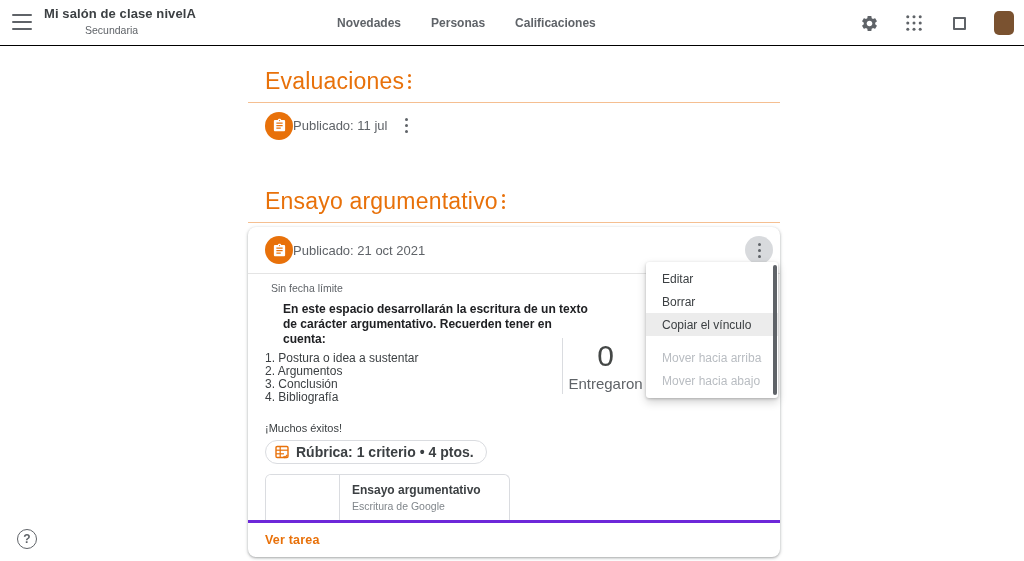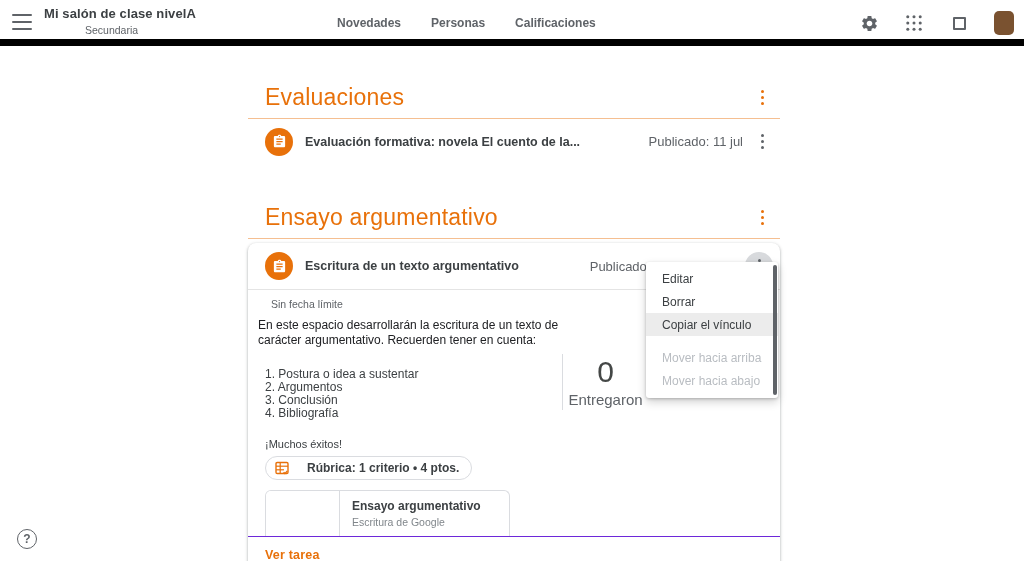--- a/index.html
+++ b/index.html
@@ -2,21 +2,21 @@
 <html><head>
 <meta charset="utf-8">
 <style>
   * { margin:0; padding:0; box-sizing:border-box; }
   html,body { background:#fff; }
   body { font-family:"Liberation Sans", sans-serif; color:#3c4043; }
   #page { position:relative; width:1024px; height:561px; background:#fff; overflow:hidden; }
 
   
   .header { position:absolute; top:0; left:0; width:1024px; height:46px; background:#fff;
-            border-bottom:7px solid #000000; z-index:30; }
+            border-bottom:1px solid #000000; z-index:30; }
   .hamburger { position:absolute; left:12px; top:14px; width:20px; height:16px; cursor:pointer;
                display:flex; flex-direction:column; justify-content:space-between; }
   .hamburger span { display:block; height:2px; background:#5f6368; border-radius:1px; }
   .course-block { position:absolute; left:44px; top:6px; }
   .course-title { font-size:13px; font-weight:700; color:#3c4043; letter-spacing:.1px; }
   .course-sub { font-size:10.5px; color:#5f6368; margin-top:3px;margin-left:41px; }
 
   .tabs { position:absolute; left:322px; top:0; height:46px; display:flex; }
   .tab { position:relative; height:46px; display:flex; align-items:center; padding:12px 15px;
          font-size:12px; font-weight:700; color:#5f6368; cursor:pointer; }
@@ -33,22 +33,22 @@
               radial-gradient(circle at 40% 60%, #b4690e 0 40%, transparent 41%),
               linear-gradient(160deg, #6b4a33 0%, #c87а2e 55%, #8a5a22 100%);
             background-color:#7a5230; }
 
   
   .content { position:absolute; left:248px; top:0; width:532px; height:561px; }
 
   .section { position:absolute; left:0; right:0; }
   .sec-eval { top:60px; }
   .sec-ensayo { top:180px; }
-  .sec-head { height:42px; display:flex; align-items:center; justify-content:space-between;
-              padding:0 12px 0 17px;margin-top:16px; }
+  .sec-head { height:42px; display:flex; align-items:center; justify-content:flex-start;
+              padding:0 12px 0 17px; }
   .sec-title { font-size:23px; font-weight:400; color:#e8710a; letter-spacing:.2px; }
   .sec-divider { height:0; border-bottom:1px solid rgba(232,113,10,.45); }
 
   .kebab { display:flex; flex-direction:column; align-items:center; gap:3px; padding:4px; cursor:pointer; }
   .kebab i { width:3px; height:3px; border-radius:50%; background:#5f6368; }
   .kebab.orange i { background:#e8710a; }
 
   
   .item-row { height:45px; display:flex; align-items:center; padding:0 12px 0 17px; cursor:pointer; }
   .task-circle { width:28px; height:28px; border-radius:50%; background:#e8710a; flex:none;
@@ -61,45 +61,45 @@
   .card { position:relative; margin-top:4px; height:330px; background:#fff; border-radius:8px;
           box-shadow:0 1px 2px rgba(60,64,67,.3), 0 1px 3px 1px rgba(60,64,67,.15); }
   .card-head { height:46px; display:flex; align-items:center; padding:0 44px 0 17px; cursor:pointer; }
   .card-head .item-title { font-weight:700; }
   .card-kebab-btn { position:absolute; right:7px; top:9px; width:28px; height:28px; border-radius:50%;
                     background:#d8dadd; display:flex; align-items:center; justify-content:center; cursor:pointer; }
   .card-head-divider { border-bottom:1px solid #e4e4e4; }
 
   .card-body { position:relative; height:246px; }
   .due { position:absolute; left:23px; top:8px; font-size:10.5px; color:#5f6368; }
-  .desc { position:absolute; left:10px; top:28px; width:306px; font-size:12px; font-weight:400;
+  .desc { position:absolute; left:35px; top:28px; width:306px; font-size:12px; font-weight:700;
           color:#202124; line-height:15px; }
   .desc-list { position:absolute; left:17px; top:78px; font-size:12px; line-height:13px; color:#3c4043; }
   .closing { position:absolute; left:17px; top:148px; font-size:11px; color:#3c4043;text-align:right; }
 
-  .rubric-chip { position:absolute; left:17px; top:166px; display:inline-flex; align-items:center; gap:18px;
+  .rubric-chip { position:absolute; left:17px; top:166px; display:inline-flex; align-items:center; gap:7px;
                  height:24px; padding:0 12px 0 9px; border:1px solid #dadce0; border-radius:13px;
-                 font-size:12px; font-weight:700; color:#3c4043; cursor:pointer; background:#fff; }
+                 font-size:14px; font-weight:700; color:#3c4043; cursor:pointer; background:#fff; }
 
   .attachment { position:absolute; left:17px; top:200px; width:245px; height:46px;
                 border:1px solid #dadce0; border-radius:6px 6px 0 0; border-bottom:none;
                 display:flex; cursor:pointer; background:#fff; overflow:hidden; }
   .attach-thumb { width:74px; border-right:1px solid #dadce0; background:#fff; flex:none; }
   .attach-meta { padding:8px 0 0 12px; }
   .attach-title { font-size:12px; font-weight:700; color:#3c4043; }
   .attach-sub { font-size:10.5px; color:#80868b; margin-top:3px; }
 
   .stats { position:absolute; left:314px; top:64px; width:86px; height:56px;
            border-left:1px solid #dadce0; display:flex; flex-direction:column;
            align-items:center; justify-content:center; cursor:pointer; }
   .stat-count { font-size:30px; font-weight:400; color:#444746; line-height:30px; }
   .stat-label { font-size:15px; color:#5f6368; margin-top:4px; }
 
   .card-footer { position:absolute; left:0; right:0; bottom:0; height:37px;
-                 border-top:1px solid #6d28d9; display:flex; align-items:center; padding-left:17px; }
+                 border-top:3px solid #6d28d9; display:flex; align-items:center; padding-left:17px; }
   .view-link { font-size:12.5px; font-weight:700; color:#e8710a; cursor:pointer; letter-spacing:.2px; }
 
   
   .menu { position:absolute; left:398px; top:262px; width:132px; background:#fff; z-index:40;
           border-radius:3px; box-shadow:0 1px 3px rgba(0,0,0,.22), 0 4px 10px rgba(0,0,0,.18);
           padding:5px 0 6px; }
   .menu-item { height:23px; display:flex; align-items:center; padding-left:16px;
                font-size:12px; color:#3c4043; cursor:pointer; }
   .menu-item.highlight { background:#ececec; }
   .menu-item.disabled { color:#b9bdc2; cursor:default; }
@@ -177,21 +177,20 @@
             <i></i>
           </div>
       </div>
       <div class="sec-divider"></div>
       <div class="item-row">
         <div class="task-circle">
           <svg width="15" height="15" viewBox="0 0 24 24" fill="#fff">
               <path d="M19 3h-4.18C14.4 1.84 13.3 1 12 1c-1.3 0-2.4.84-2.82 2H5c-1.1 0-2 .9-2 2v14c0 1.1.9 2 2 2h14c1.1 0 2-.9 2-2V5c0-1.1-.9-2-2-2zm-7 0c.55 0 1 .45 1 1s-.45 1-1 1-1-.45-1-1 .45-1 1-1zm2 14H7v-2h7v2zm3-4H7v-2h10v2zm0-4H7V7h10v2z"></path>
             </svg>
         </div>
-        <div class="item-title">Evaluación formativa: novela El cuento de la...</div>
         <div class="published">Publicado: 11 jul</div>
         <div class="kebab">
             <i></i>
             <i></i>
             <i></i>
           </div>
       </div>
     </div>
 
     <div class="section sec-ensayo">
@@ -205,21 +204,20 @@
       </div>
       <div class="sec-divider"></div>
 
       <div class="card">
         <div class="card-head">
           <div class="task-circle">
             <svg width="15" height="15" viewBox="0 0 24 24" fill="#fff">
                 <path d="M19 3h-4.18C14.4 1.84 13.3 1 12 1c-1.3 0-2.4.84-2.82 2H5c-1.1 0-2 .9-2 2v14c0 1.1.9 2 2 2h14c1.1 0 2-.9 2-2V5c0-1.1-.9-2-2-2zm-7 0c.55 0 1 .45 1 1s-.45 1-1 1-1-.45-1-1 .45-1 1-1zm2 14H7v-2h7v2zm3-4H7v-2h10v2zm0-4H7V7h10v2z"></path>
               </svg>
           </div>
-          <div class="item-title">Escritura de un texto argumentativo</div>
           <div class="published">Publicado: 21 oct 2021</div>
         </div>
         <div class="card-kebab-btn">
           <div class="kebab">
               <i></i>
               <i></i>
               <i></i>
             </div>
         </div>
         <div class="card-head-divider"></div>

